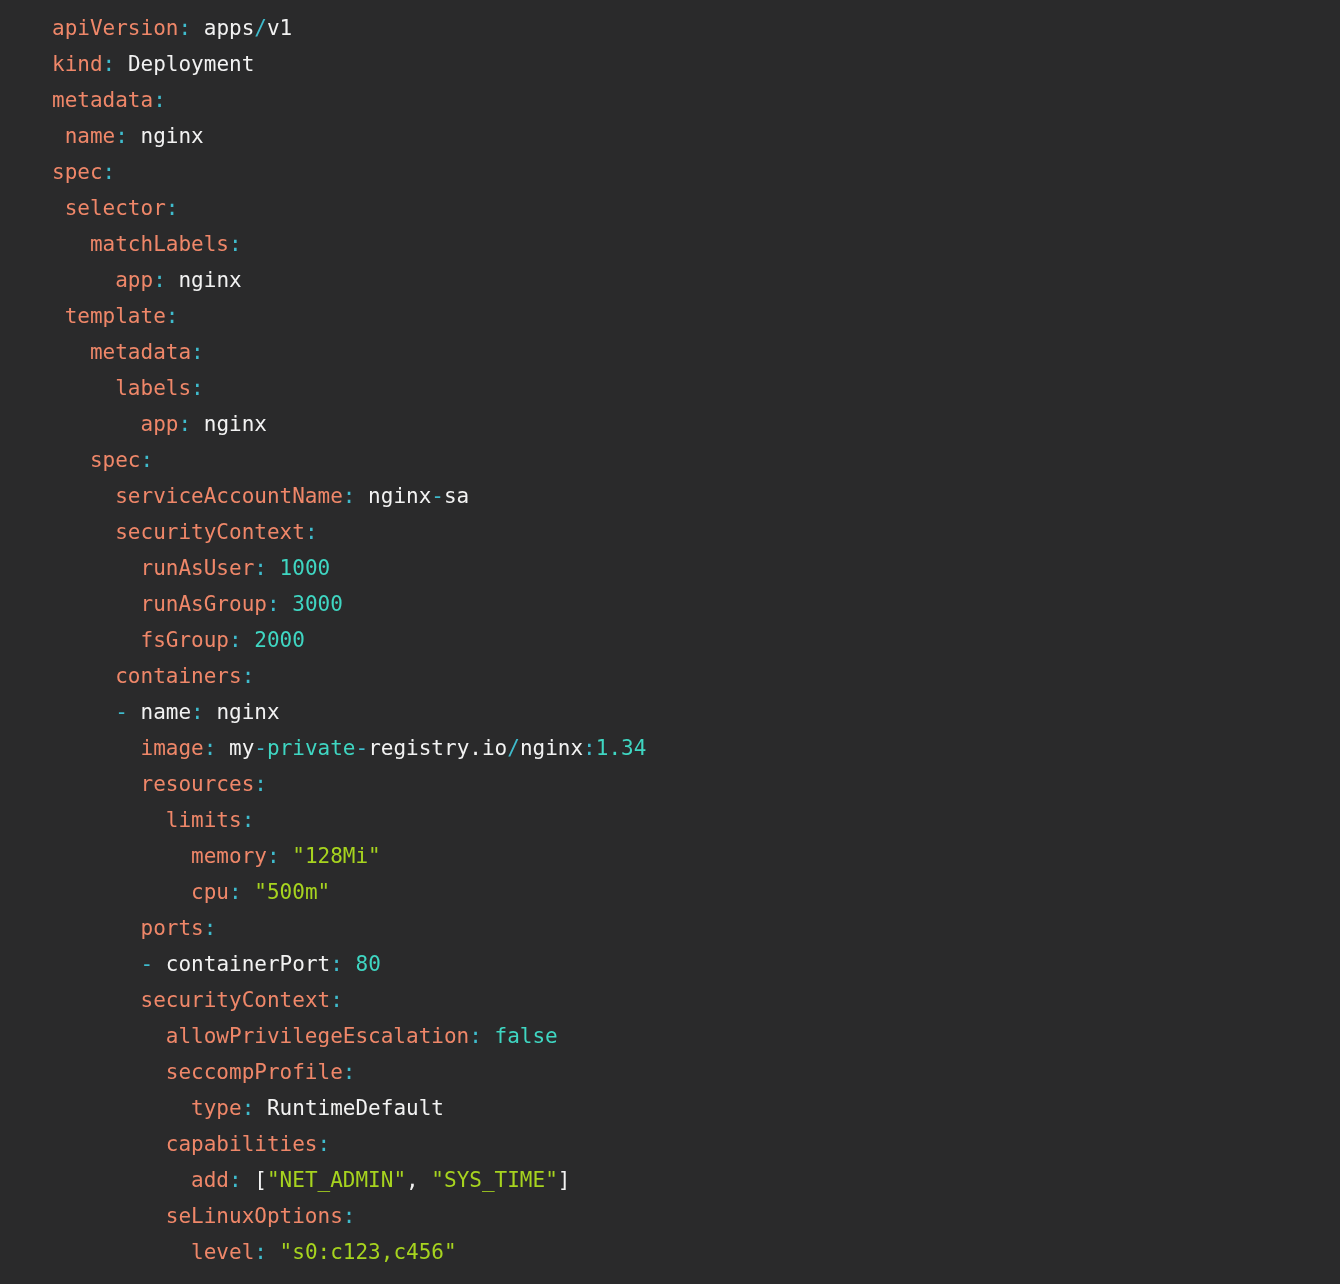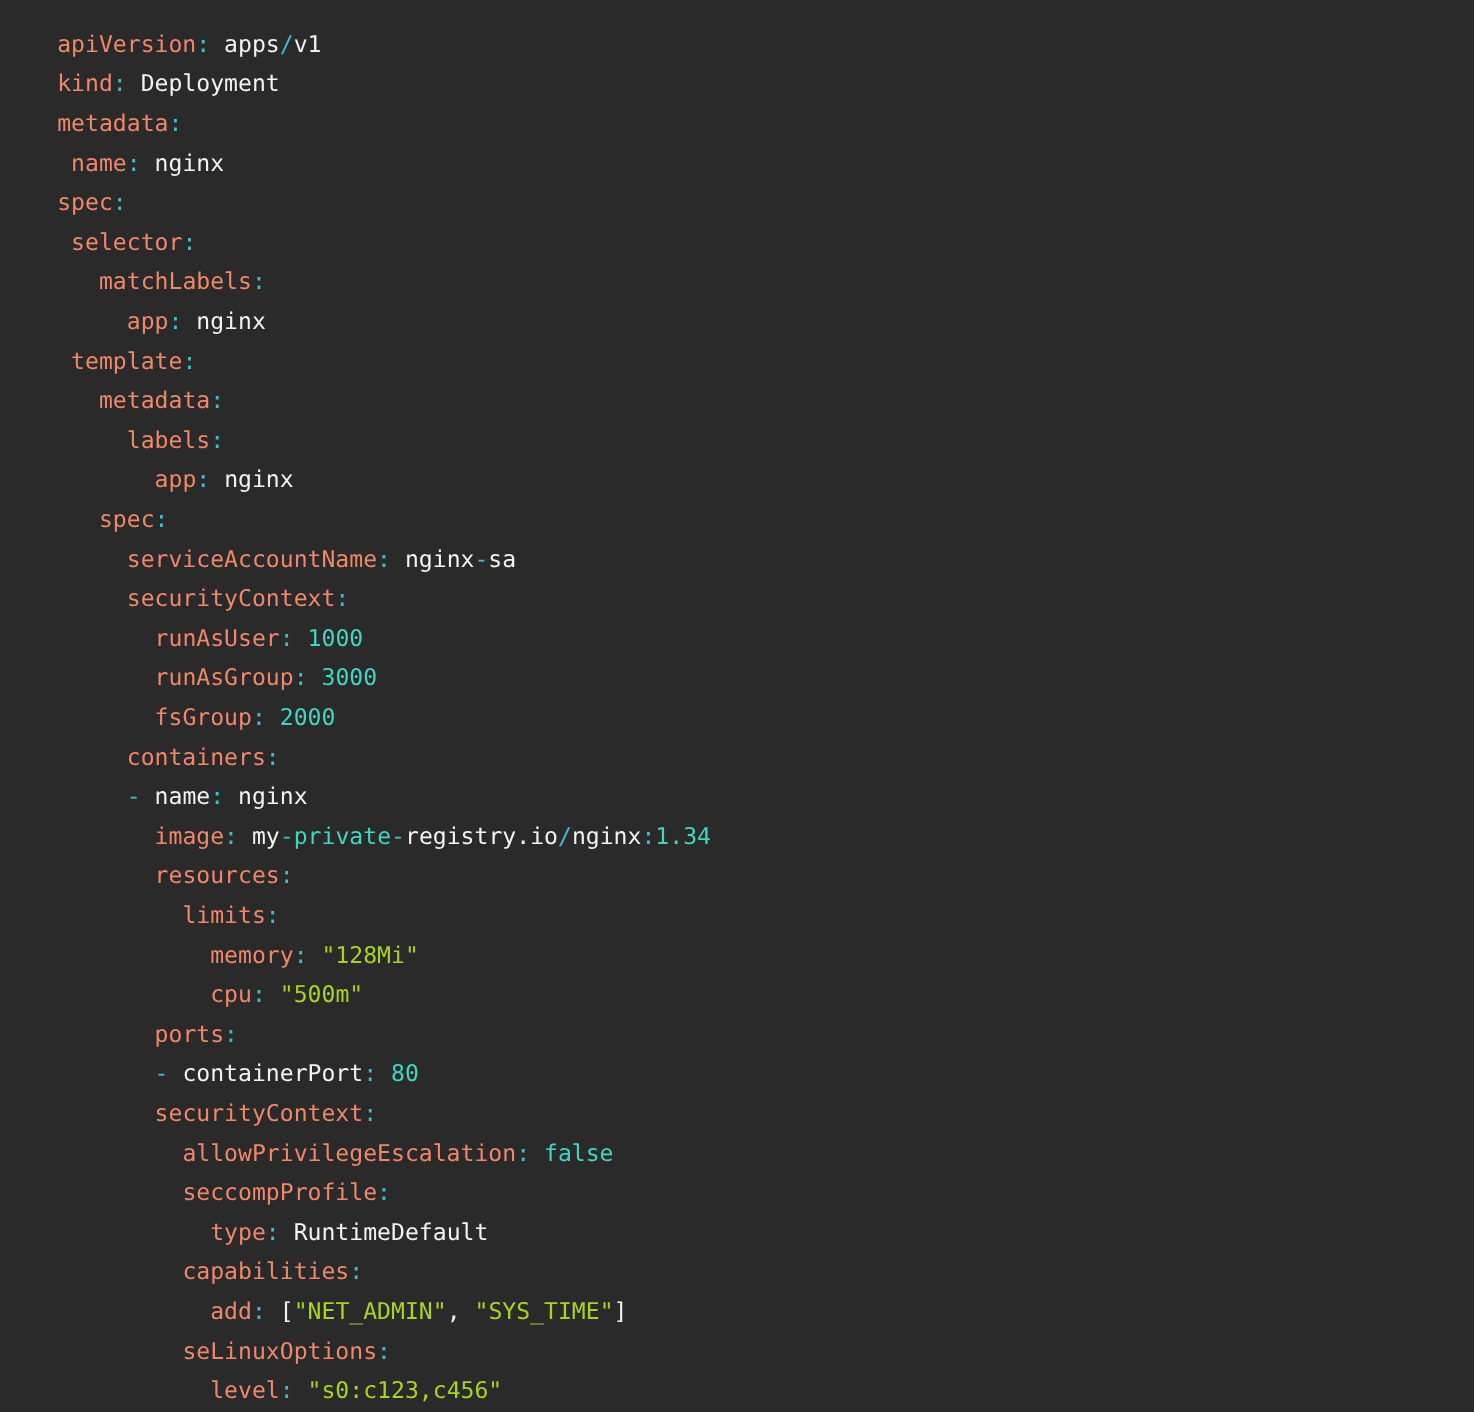--- a/index.html
+++ b/index.html
@@ -9,21 +9,21 @@
   body {
     width: 1340px;
     height: 1284px;
     background: var(--bg, #2a2a2b);
     overflow: hidden;
   }
   .code-wrap {
     box-sizing: border-box;
     width: 1340px;
     height: 1284px;
-    padding: 22px 20px 20px 52px;
+    padding: 10px 20px 20px 52px;
   }
   .yaml-code {
     margin: 0;
     font-family: "DejaVu Sans Mono", "Liberation Mono", monospace;
     font-size: 21px;
     line-height: 36px;
     white-space: pre;
     color: var(--plain, #f2f2f2);
   }
   .line { height: 36px; }

